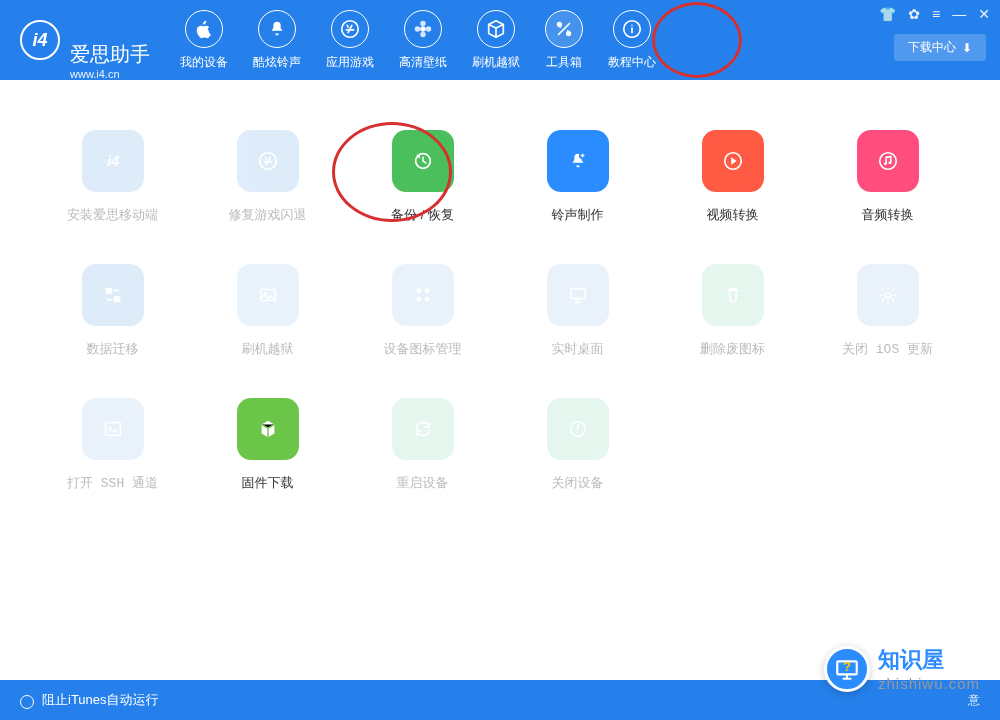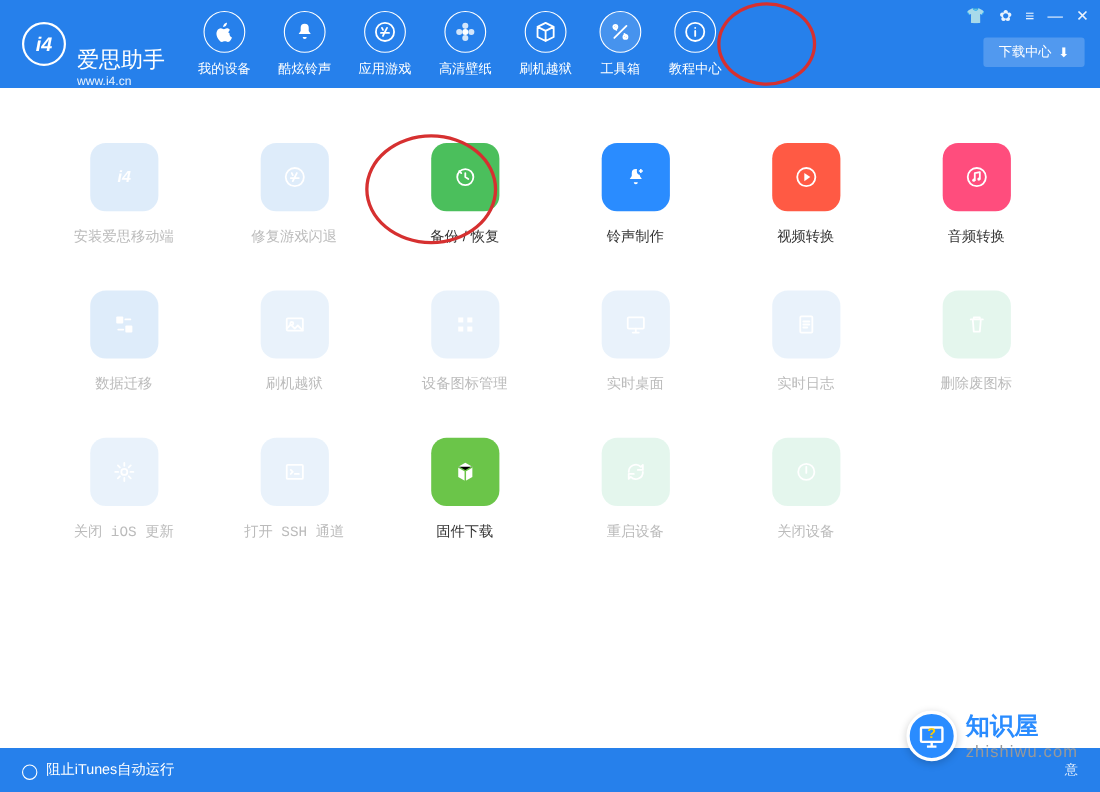--- a/index.html
+++ b/index.html
@@ -287,29 +287,20 @@
       <div class="tool disabled">
         <div class="tool-icon" style="background:#cfe4f7">
           <svg width="22" height="22" viewBox="0 0 24 24">
             <rect x="4" y="5" width="16" height="11" rx="1" stroke="#fff" stroke-width="1.8" fill="none" stroke-linecap="round" stroke-linejoin="round"></rect>
             <path d="M9 20h6M12 16v4" stroke="#fff" stroke-width="1.8" fill="none" stroke-linecap="round" stroke-linejoin="round"></path>
           </svg>
         </div>
     <div class="tool-label">实时桌面</div>
       </div>
       <div class="tool disabled">
-        <div class="tool-icon" style="background:#cfe4f7">
-          <svg width="22" height="22" viewBox="0 0 24 24">
-            <rect x="6" y="4" width="12" height="16" rx="1" stroke="#fff" stroke-width="1.8" fill="none" stroke-linecap="round" stroke-linejoin="round"></rect>
-            <path d="M9 9h6M9 12h6M9 15h4" stroke="#fff" stroke-width="1.8" fill="none" stroke-linecap="round" stroke-linejoin="round"></path>
-          </svg>
-        </div>
-    <div class="tool-label">实时日志</div>
-      </div>
-      <div class="tool disabled">
         <div class="tool-icon" style="background:#c4ecd9">
           <svg width="22" height="22" viewBox="0 0 24 24">
             <path d="M6 7h12M9 7V5h6v2M8 7l1 12h6l1-12" stroke="#fff" stroke-width="1.8" fill="none" stroke-linecap="round" stroke-linejoin="round"></path>
           </svg>
         </div>
     <div class="tool-label">删除废图标</div>
       </div>
       <div class="tool disabled">
         <div class="tool-icon" style="background:#cfe4f7">
           <svg width="22" height="22" viewBox="0 0 24 24">

